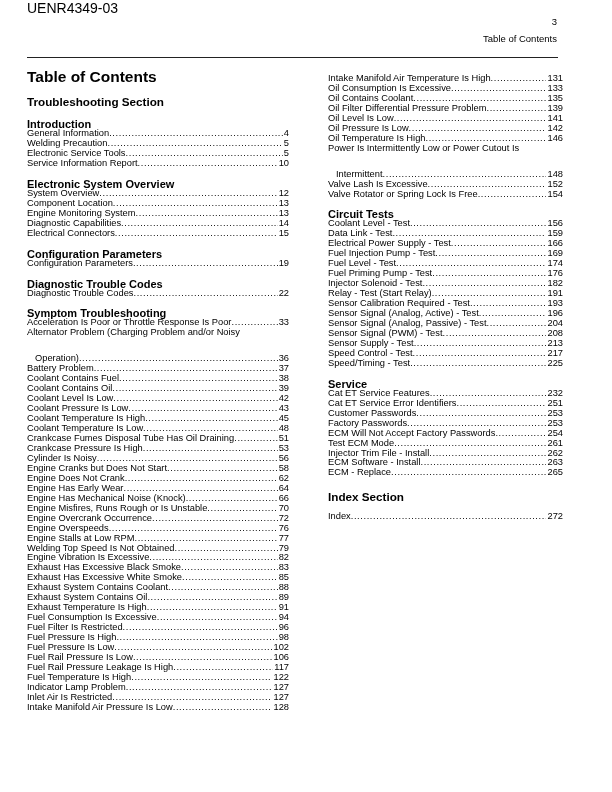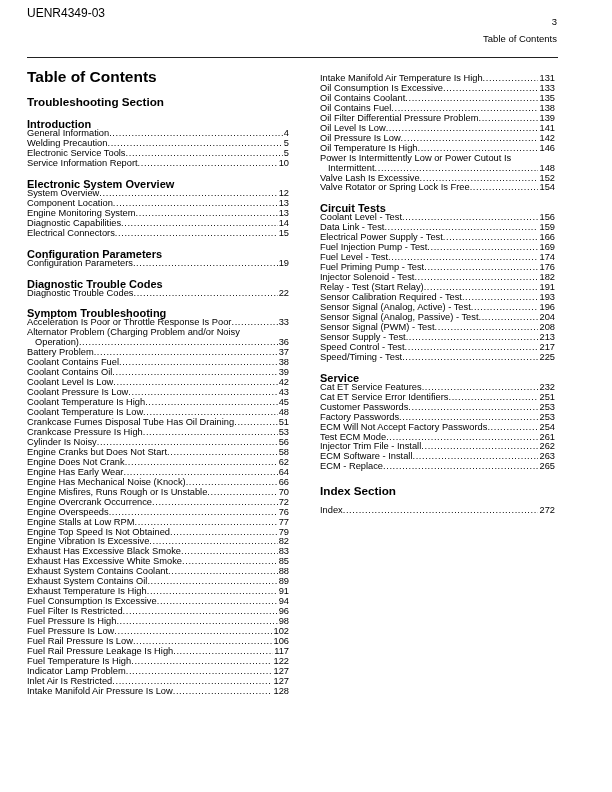--- a/index.html
+++ b/index.html
@@ -1,38 +1,38 @@
 <!DOCTYPE html>
 <html><head>
 <meta charset="utf-8">
 <style>
   html, body { margin: 0; padding: 0; background: #ffffff; }
   body { width: 612px; height: 792px; position: relative; overflow: hidden;
          font-family: "Liberation Sans", sans-serif; color: #000; }
-  .hdr-left { position: absolute; left: 27px; top: 6px; font-size: 12px; text-align: right; }
+  .hdr-left { position: absolute; left: 27px; top: 0; font-size: 14px; text-align: right; }
   .hdr-page { position: absolute; right: 55px; top: 16px; font-size: 9.5px; }
   .hdr-title { position: absolute; right: 55px; top: 33px; font-size: 9.5px; }
   .hdr-rule { position: absolute; left: 27px; top: 57px; width: 531px; height: 0; border-top: 1.3px solid #222; }
 
   .col { position: absolute; top: 0; }
   #left-col { left: 27px; width: 262px; top: 67px; }
-  #right-col { left: 320px; width: 235px; top: 74px; }
+  #right-col { left: 328px; width: 235px; top: 74px; }
 
   .page-title { font-size: 15.5px; font-weight: bold; margin: 0; height: 22px; line-height: 20px; }
   .section-title { font-size: 11.7px; font-weight: bold; margin: 0; line-height: 14px; }
   .group { margin: 0; }
   .group-title { font-size: 11px; font-weight: bold; line-height: 10px; }
   .entry { display: flex; align-items: flex-end; font-size: 9.3px; line-height: 9.95px; }
   .entry .lbl { white-space: nowrap; }
   .entry .dots { flex: 1 1 auto; overflow: hidden; white-space: nowrap; letter-spacing: 0.6px; }
   .entry .dots::after { content: "......................................................................................................................................................"; }
   .entry .pg { white-space: nowrap; padding-left: 1px; }
   .entry.wrap { display: block; }
   .entry.wrap .l1 { display: block; white-space: nowrap; }
-  .entry.wrap .l2 { display: flex; padding-left: 8px; }
+  .entry.wrap .l2 { display: flex; padding-left: 8px; margin-top: 16px; }
 </style>
 </head>
 <body>
 
 <div class="hdr-left">UENR4349-03</div>
 <div class="hdr-page">3</div>
 <div class="hdr-title">Table of Contents</div>
 <div class="hdr-rule"></div>
 
 <div class="col" id="left-col">
@@ -211,21 +211,21 @@
           <span class="lbl">Engine Overspeeds</span>
           <span class="dots"></span>
           <span class="pg">76</span>
         </div>
         <div class="entry">
           <span class="lbl">Engine Stalls at Low RPM</span>
           <span class="dots"></span>
           <span class="pg">77</span>
         </div>
         <div class="entry">
-          <span class="lbl">Engine Top Speed Is Not Obtained</span>
+          <span class="lbl">Welding Top Speed Is Not Obtained</span>
           <span class="dots"></span>
           <span class="pg">79</span>
         </div>
         <div class="entry">
           <span class="lbl">Engine Vibration Is Excessive</span>
           <span class="dots"></span>
           <span class="pg">82</span>
         </div>
         <div class="entry">
           <span class="lbl">Exhaust Has Excessive Black Smoke</span>
@@ -316,25 +316,20 @@
         </div>
         <div class="entry">
           <span class="lbl">Oil Consumption Is Excessive</span>
           <span class="dots"></span>
           <span class="pg">133</span>
         </div>
         <div class="entry">
           <span class="lbl">Oil Contains Coolant</span>
           <span class="dots"></span>
           <span class="pg">135</span>
-        </div>
-        <div class="entry">
-          <span class="lbl">Oil Contains Fuel</span>
-          <span class="dots"></span>
-          <span class="pg">138</span>
         </div>
         <div class="entry">
           <span class="lbl">Oil Filter Differential Pressure Problem</span>
           <span class="dots"></span>
           <span class="pg">139</span>
         </div>
         <div class="entry">
           <span class="lbl">Oil Level Is Low</span>
           <span class="dots"></span>
           <span class="pg">141</span>

